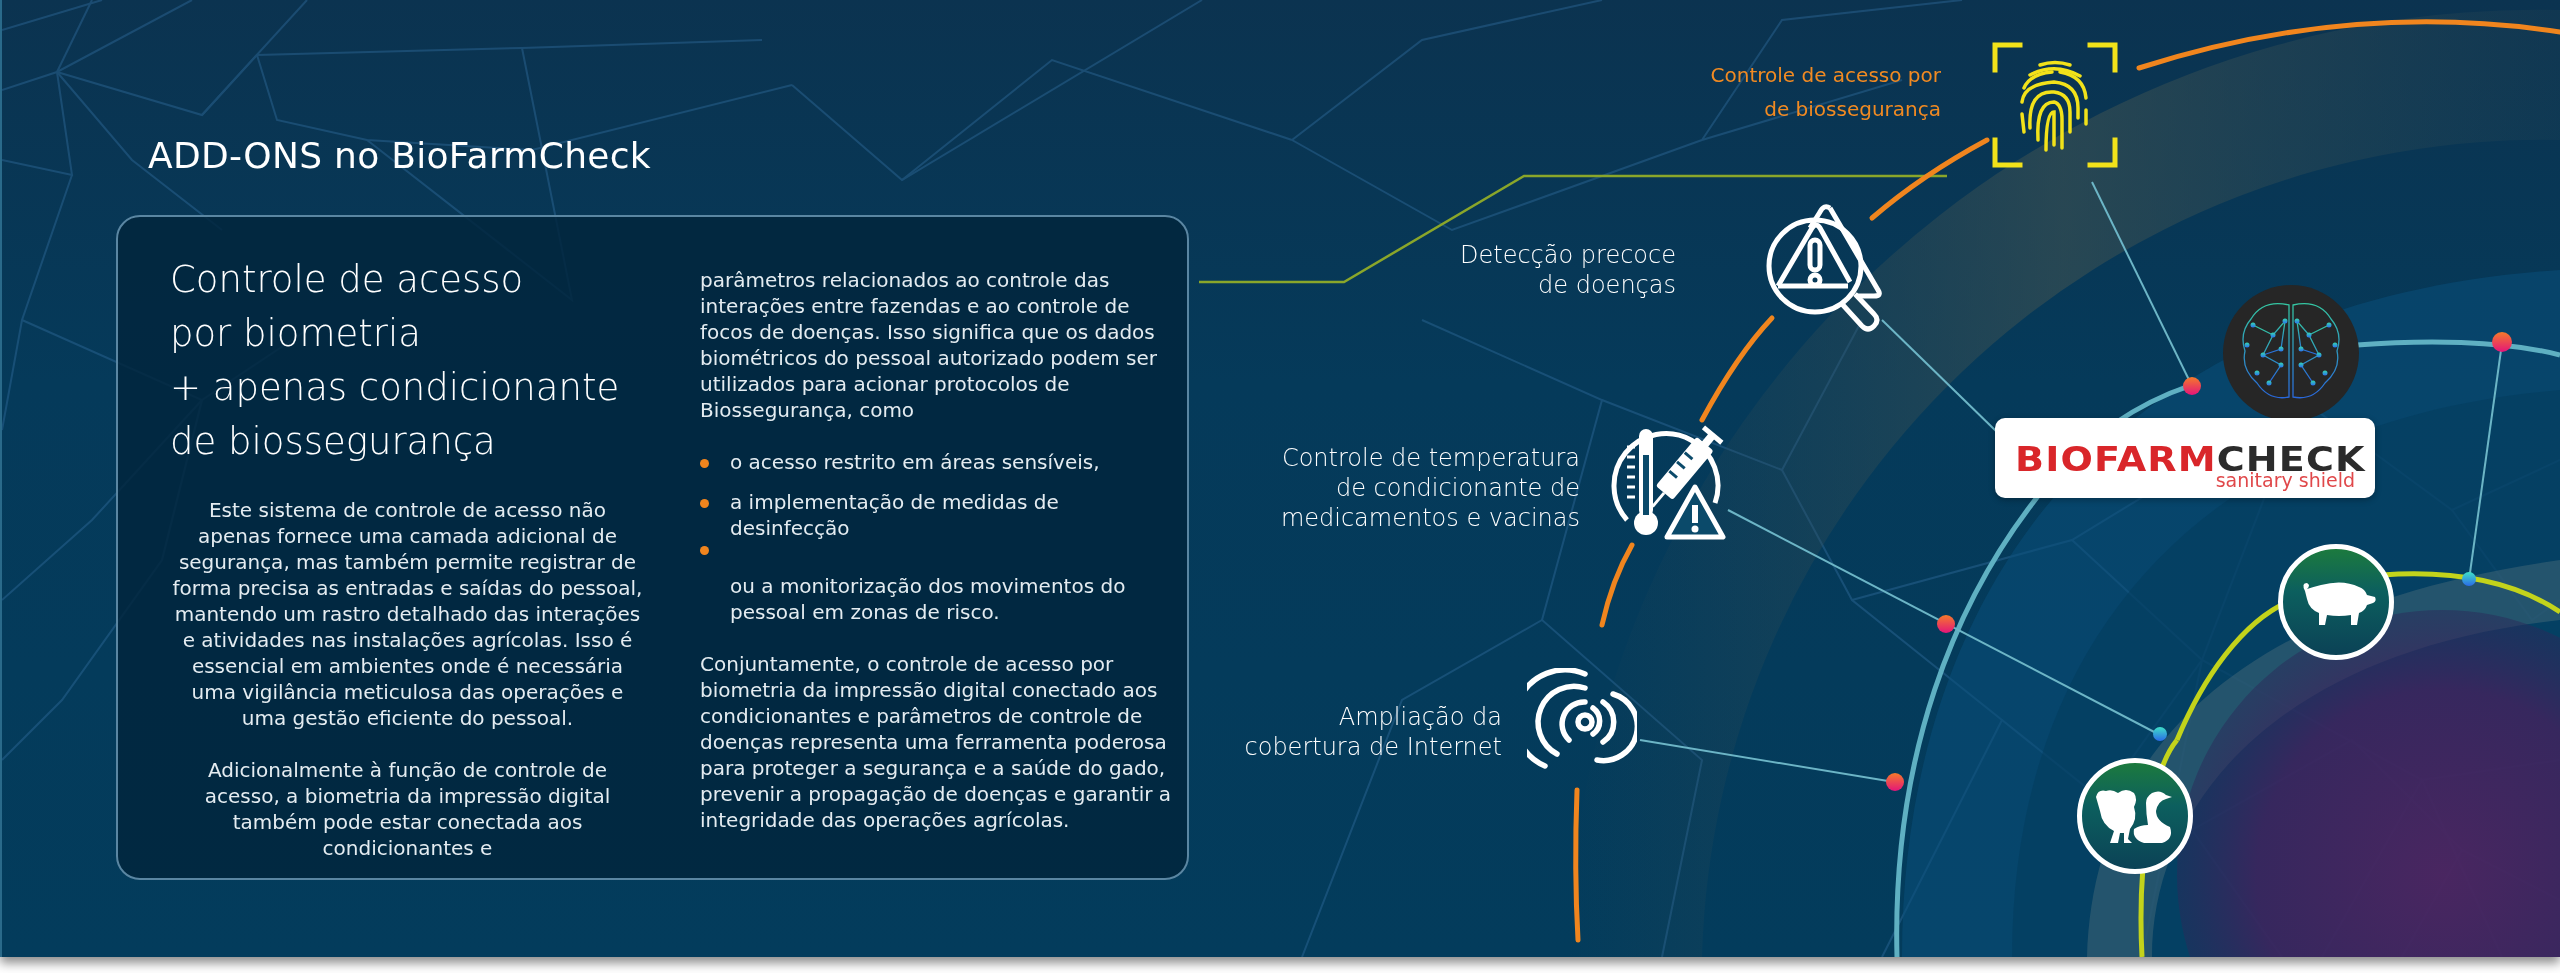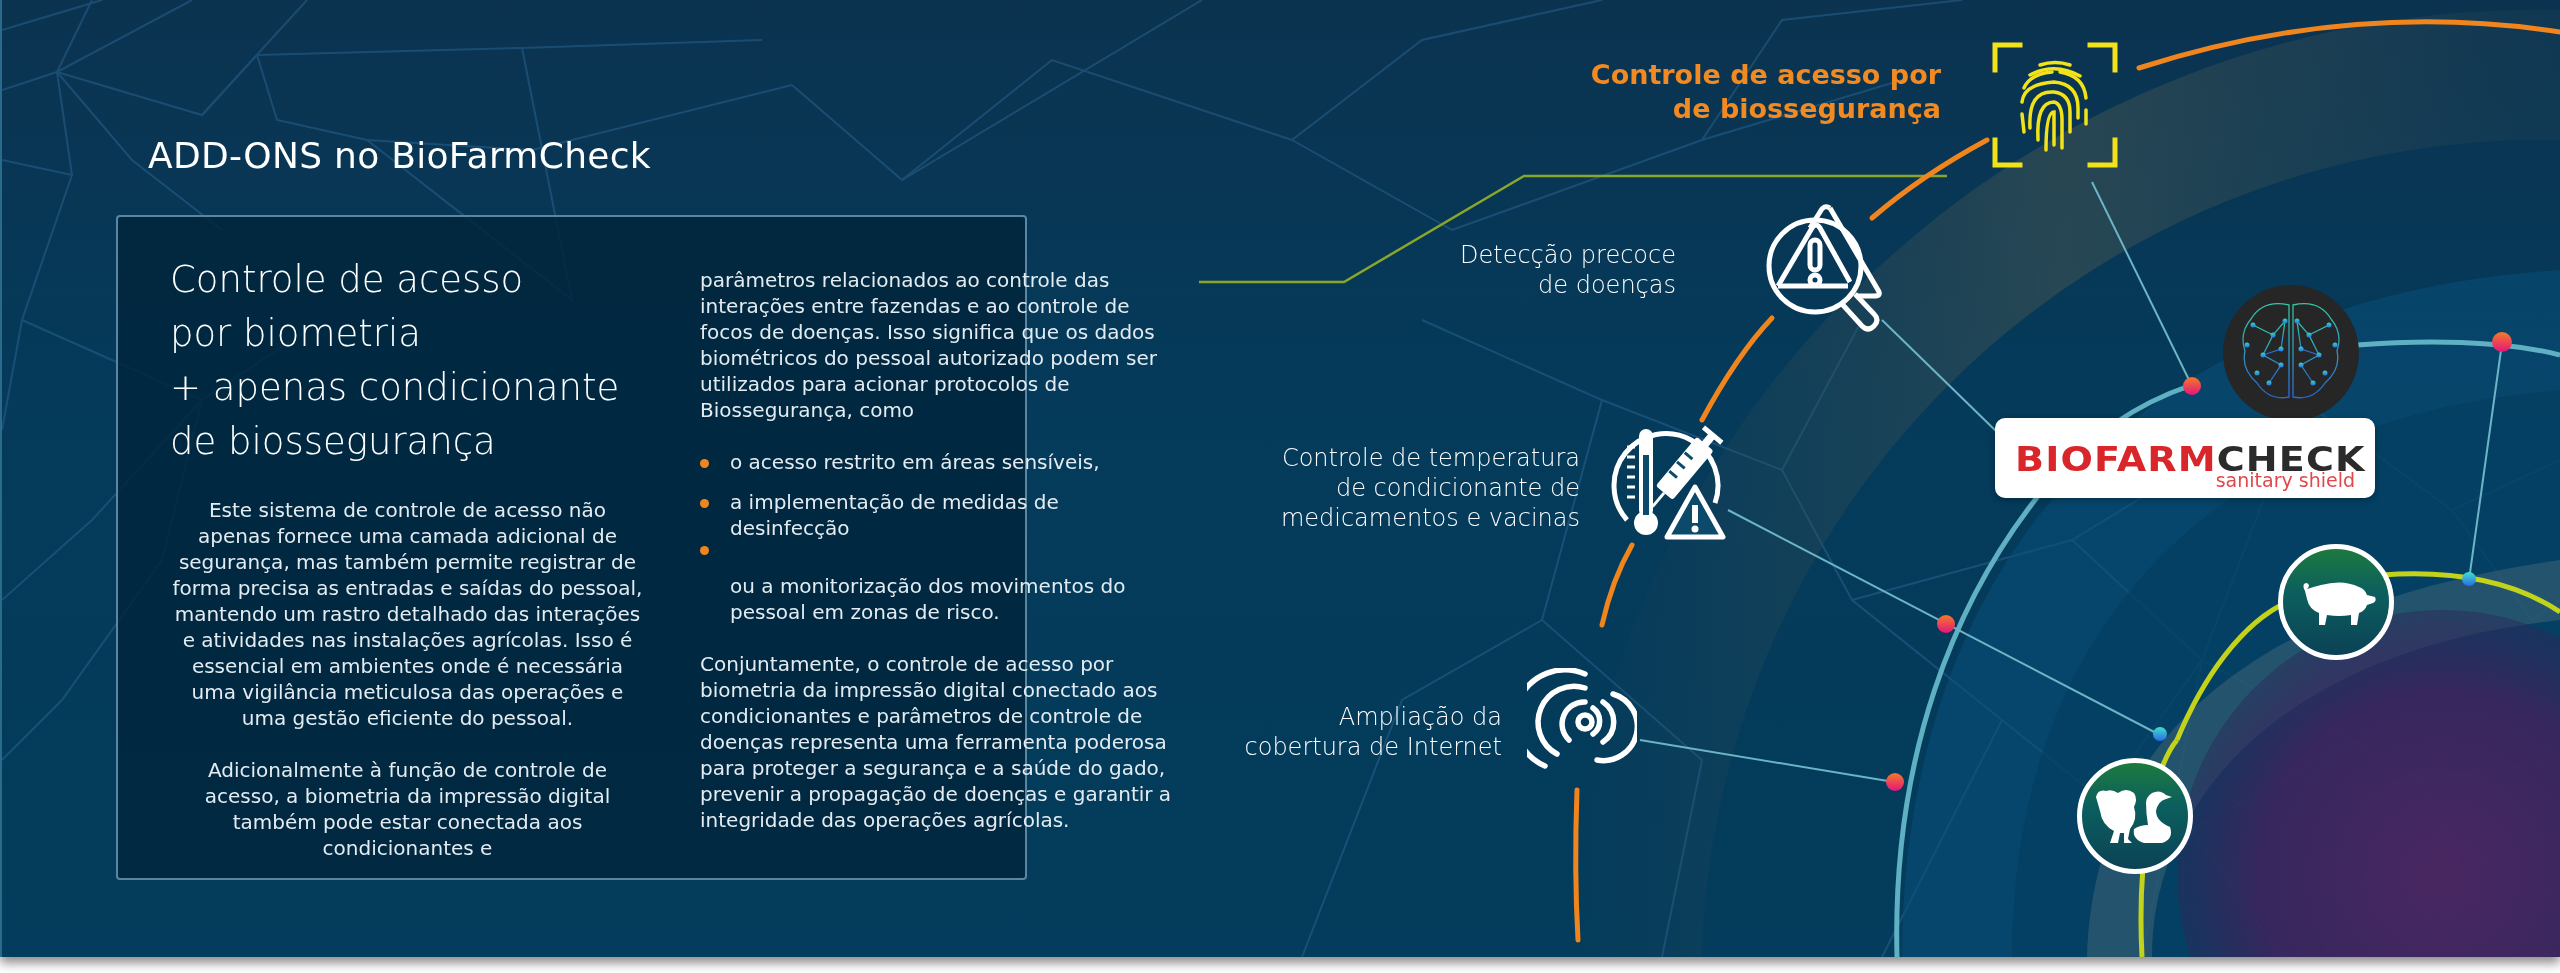--- a/index.html
+++ b/index.html
@@ -4,39 +4,39 @@
 <style>
   html, body { margin:0; padding:0; }
   body { width:2560px; height:973px; background:#ffffff; position:relative; overflow:hidden;
          font-family:"DejaVu Sans", sans-serif; }
   .panel { position:absolute; left:0; top:0; width:2558px; height:957px;
            background:linear-gradient(180deg,#0b3350 0%,#053a5a 40%,#033c5c 100%);
            box-shadow:0 6px 10px rgba(0,0,0,0.45); overflow:hidden; border-left:2px solid #2a6a8a; }
   .bg-svg { position:absolute; left:0; top:0; width:2558px; height:957px; }
   .main-title { position:absolute; left:146px; top:135px; color:#ffffff; font-size:36px;
                 font-family:"DejaVu Sans", sans-serif; font-weight:400; letter-spacing:0.3px; }
-  .card { position:absolute; left:114px; top:215px; width:911px; height:665px;
-          background:rgba(1,36,60,0.82); border:2px solid #5a86a2; border-radius:4px; box-sizing:border-box; }
+  .card { position:absolute; left:114px; top:215px; width:1073px; height:665px;
+          background:rgba(1,36,60,0.82); border:2px solid #5a86a2; border-radius:24px; box-sizing:border-box; }
   .card-heading { position:absolute; left:52px; top:36px; width:440px; color:#ffffff; font-size:37px;
                   line-height:54px; font-weight:300; }
   .card-heading div { white-space:nowrap; }
   .col { position:absolute; color:#e4ecf1; font-size:20px; line-height:26px; }
   .col-left { left:52px; top:280px; width:475px;text-align:center; }
   .col-right { left:582px; top:50px; width:480px; }
   .col p { margin:0 0 26px 0; }
   .bullets { margin:16px 0 26px 0; padding:0; list-style:none; }
   .bullets li { position:relative; padding-left:30px; margin-bottom:14px; }
   .bullets li::before { content:""; position:absolute; left:0; top:10px; width:9px; height:9px;
                         border-radius:50%; background:#f0851e; }
   .bullet-spacer { position:relative; height:26px; padding-left:30px; }
   .bullet-spacer::before { content:""; position:absolute; left:0; top:5px; width:9px; height:9px;
                            border-radius:50%; background:#f0851e; }
   .feature-label { position:absolute; text-align:right; color:#ffffff; font-size:24px; line-height:30px;
                    white-space:nowrap; font-weight:300; }
-  .feature-label.highlight { color:#f18a22; font-weight:bold; font-size:27px; line-height:34px; }
+  .feature-label.highlight { color:#f18a22; font-weight:normal; font-size:20px; line-height:34px; }
   .icon { position:absolute; }
   .logo-box { position:absolute; left:1993px; top:406px; width:380px; height:80px; background:#ffffff;
               border-radius:10px; box-shadow:0 2px 6px rgba(0,0,0,0.3);margin-top:12px; }
   .logo-main { position:absolute; left:20px; top:24px; font-size:34px; font-weight:bold; letter-spacing:1px;
                font-family:"DejaVu Sans", sans-serif; line-height:34px; white-space:nowrap; transform:scaleX(1.12); transform-origin:left; }
   .logo-bio { color:#d9262a; }
   .logo-check { color:#2b2b2b; }
   .logo-sub { position:absolute; right:20px; top:52px; color:#e0484a; font-size:19px; line-height:20px; }
   .brain { position:absolute; left:2221px; top:285px; width:136px; height:136px; border-radius:50%;
            background:#262626; }

